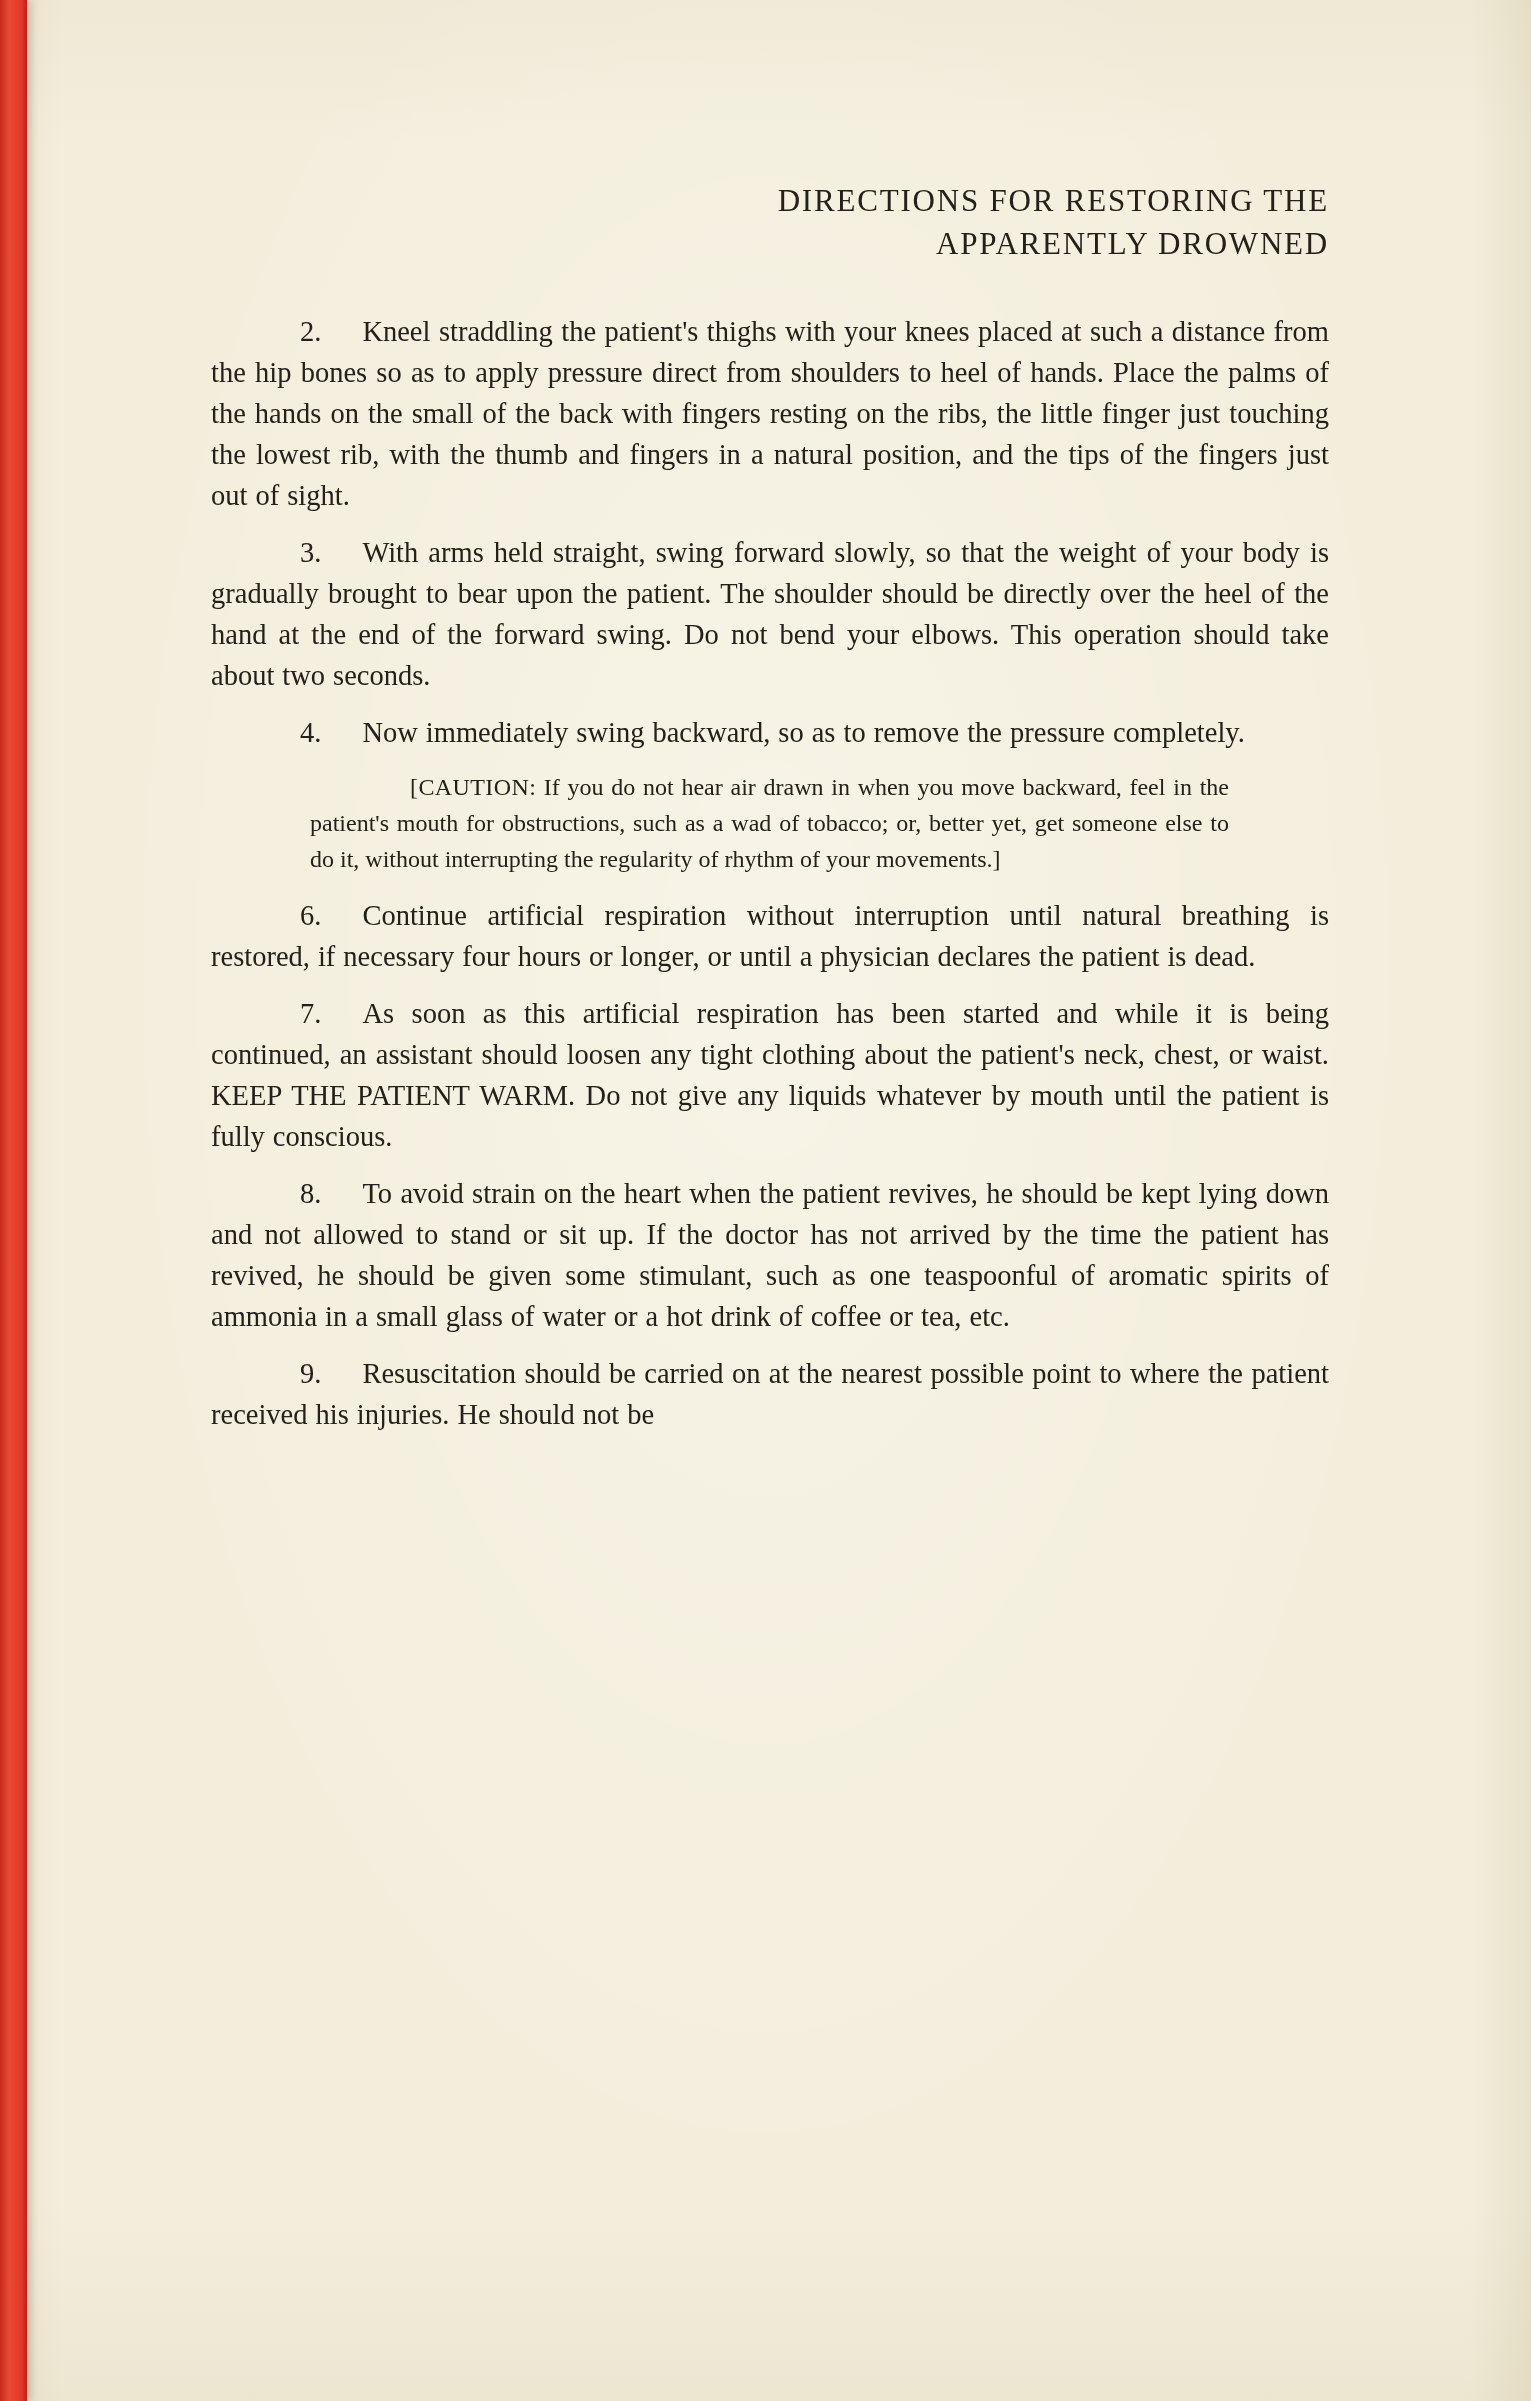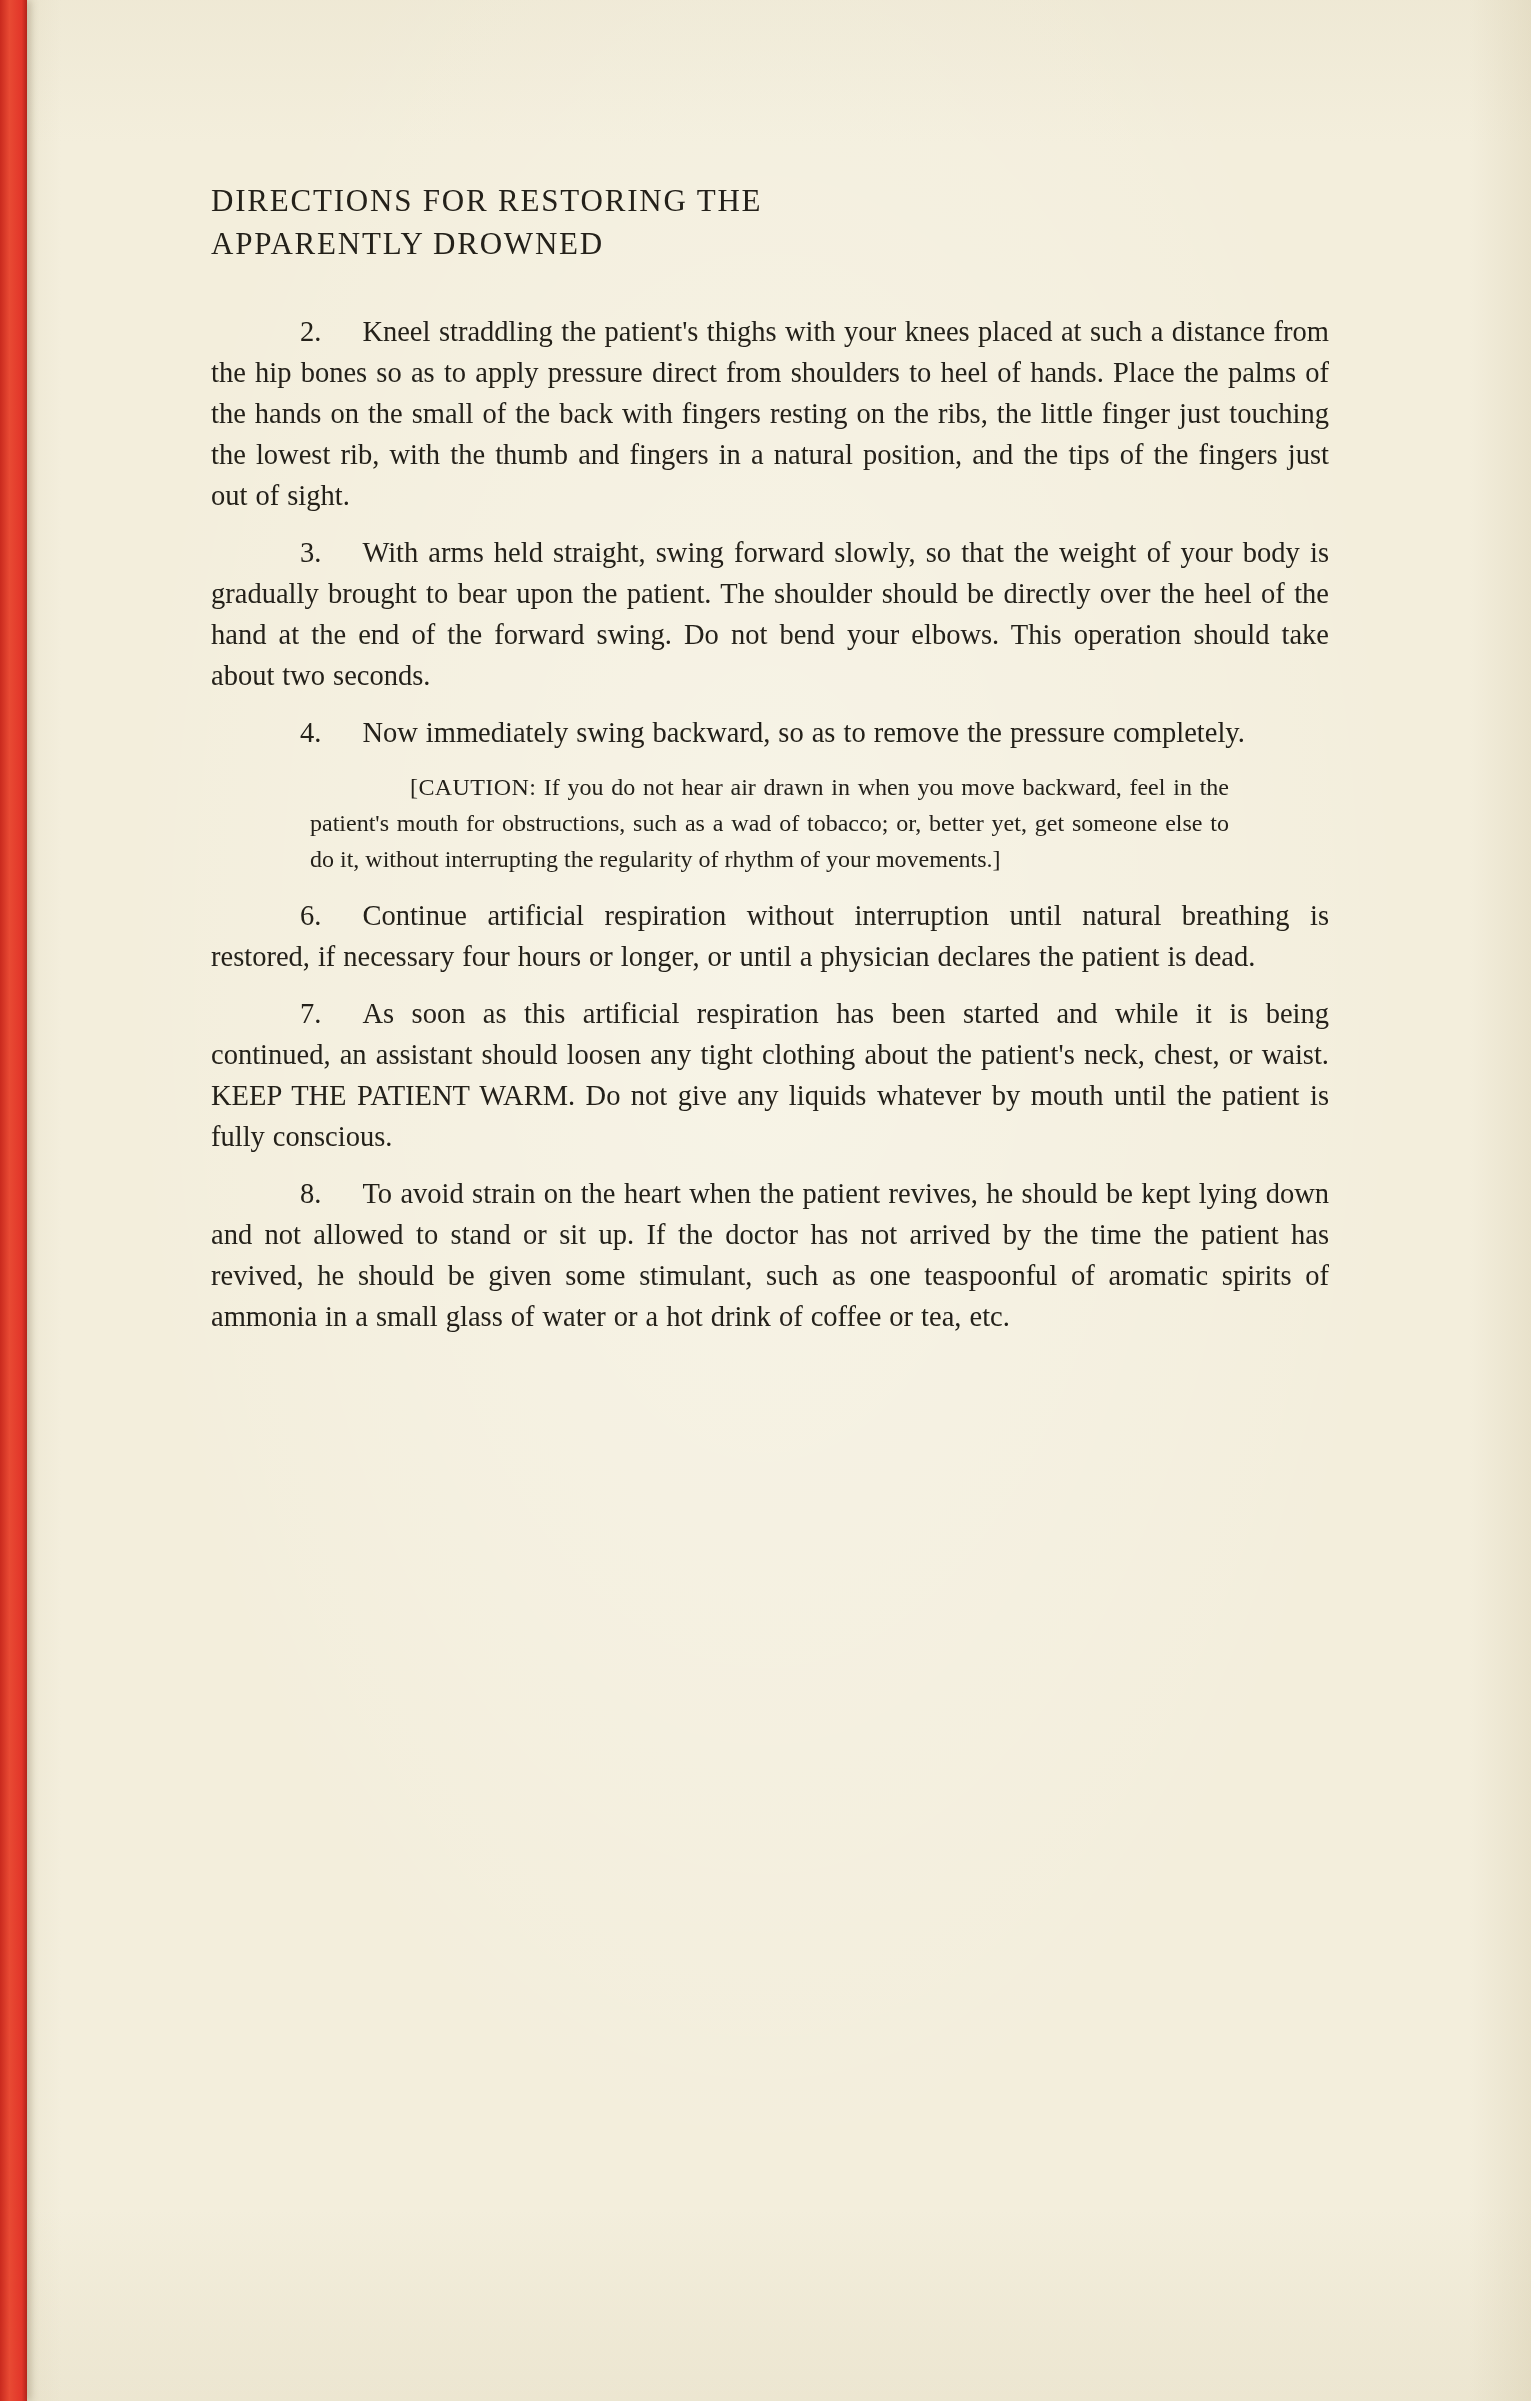--- a/index.html
+++ b/index.html
@@ -33,21 +33,21 @@
     background: linear-gradient(90deg, #c92a1e 0%, #e84a33 35%, #e2362a 80%, #b3241a 100%);
     box-shadow: 3.6px 0 7.1px rgba(90,70,40,0.25);
   }
   .content {
     position: absolute;
     left: 211px;
     top: 185px;
     width: 1118px;
   }
   .title {
-    text-align: left;
+    text-align: right;
     font-size: 31px;
     font-weight: 400;
     letter-spacing: 1.8px;
     line-height: 1.0;
     margin: 0 0 0 0;
   }
   .title-line1 { display: block; }
   .title-line2 { display: block; margin-top: 12px; }
   .body-text {
     margin-top: 52px;
@@ -86,15 +86,16 @@
     <span class="title-line2">APPARENTLY DROWNED</span>
   </h1>
   <div class="body-text">
       <p class="para"><span class="pnum">2.</span>Kneel straddling the patient's thighs with your knees placed at such a distance from the hip bones so as to apply pressure direct from shoulders to heel of hands.  Place the palms of the hands on the small of the back with fingers resting on the ribs, the little finger just touching the lowest rib, with the thumb and fingers in a natural position, and the tips of the fingers just out of sight.</p>
       <p class="para"><span class="pnum">3.</span>With arms held straight, swing forward slowly, so that the weight of your body is gradually brought to bear upon the patient.  The shoulder should be directly over the heel of the hand at the end of the forward swing.  Do not bend your elbows.  This operation should take about two seconds.</p>
       <p class="para"><span class="pnum">4.</span>Now immediately swing backward, so as to remove the pressure completely.</p>
       <p class="caution"><span class="caution-lead">[CAUTION</span>: If you do not hear air drawn in when you move backward, feel in the patient's mouth for obstructions, such as a wad of tobacco; or, better yet, get someone else to do it, without interrupting the regularity of rhythm of your movements.]</p>
       <p class="para"><span class="pnum">6.</span>Continue artificial respiration without interruption until natural breathing is restored, if necessary four hours or longer, or until a physician declares the patient is dead.</p>
       <p class="para"><span class="pnum">7.</span>As soon as this artificial respiration has been started and while it is being continued, an assistant should loosen any tight clothing about the patient's neck, chest, or waist.  KEEP THE PATIENT WARM.  Do not give any liquids whatever by mouth until the patient is fully conscious.</p>
       <p class="para"><span class="pnum">8.</span>To avoid strain on the heart when the patient revives, he should be kept lying down and not allowed to stand or sit up.  If the doctor has not arrived by the time the patient has revived, he should be given some stimulant, such as one teaspoonful of aromatic spirits of ammonia in a small glass of water or a hot drink of coffee or tea, etc.</p>
+      <p class="para"><span class="pnum">9.</span>Resuscitation should be carried on at the nearest possible point to where the patient received his injuries.  He should not be</p>
     </div>
 </div>
 
 
 </body></html>

